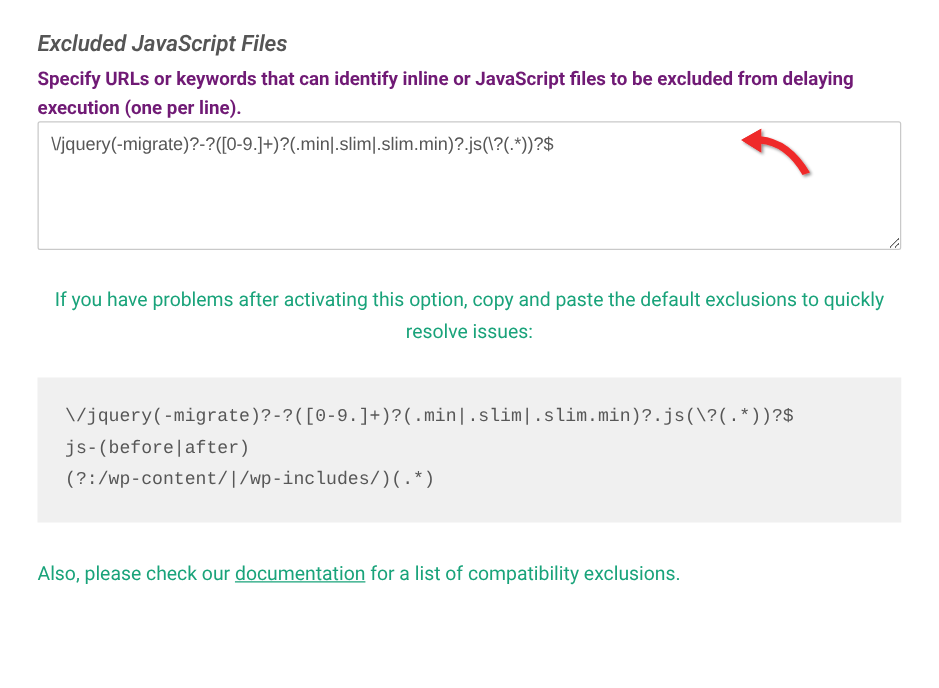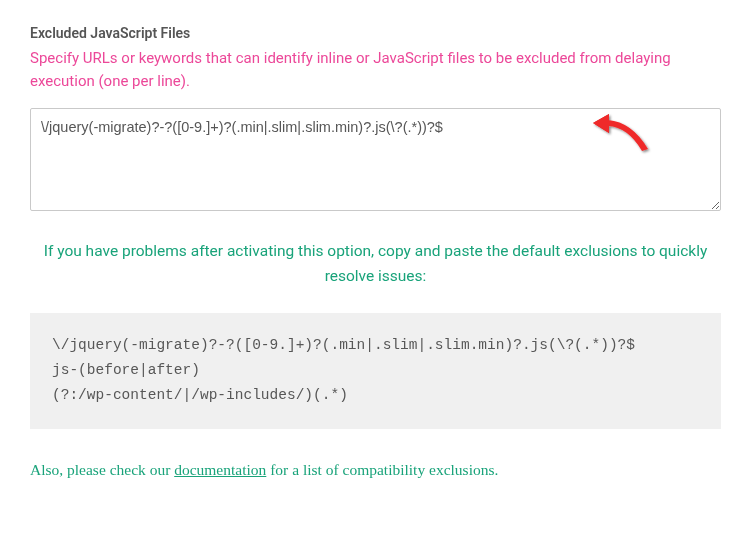--- a/index.html
+++ b/index.html
@@ -5,30 +5,31 @@
     * { box-sizing: border-box; margin: 0; padding: 0; }
     body {
       font-family: "Segoe UI", -apple-system, BlinkMacSystemFont, Roboto, Arial, sans-serif;
       background: #ffffff;
       width: 751px;
       height: 550px;
       padding: 25px 30px 30px 30px;
       color: #5a5a5a;
     }
     .section-title {
-      font-size: 14px;
+      font-size: 18px;
       font-weight: 600;
       color: #555555;
       margin-bottom: 6px;
+      font-style: italic;
     }
     .section-desc {
       font-size: 15px;
-      color: #ec4899;
+      color: #701a75;
       line-height: 1.5;
-      margin-bottom: 16px;
+      font-weight: bold;
     }
     .textarea-wrap {
       position: relative;
       margin-bottom: 24px;
     }
     .exclusion-textarea {
       width: 100%;
       height: 103px;
       padding: 8px 10px;
       font-size: 14.5px;
@@ -64,21 +65,20 @@
       white-space: pre-wrap;
       word-wrap: break-word;
     }
     .doc-link {
       color: #19a37a;
       text-decoration: underline;
     }
     .footer-hint {
       font-size: 15.5px;
       color: #19a37a;
-      font-family: Liberation Serif, serif;
     }
   </style>
 </head>
 <body>
 
 <h2 class="section-title">Excluded JavaScript Files</h2>
 
 <p class="section-desc">Specify URLs or keywords that can identify inline or JavaScript files to be excluded from delaying execution (one per line).</p>
 
 <div class="textarea-wrap">

